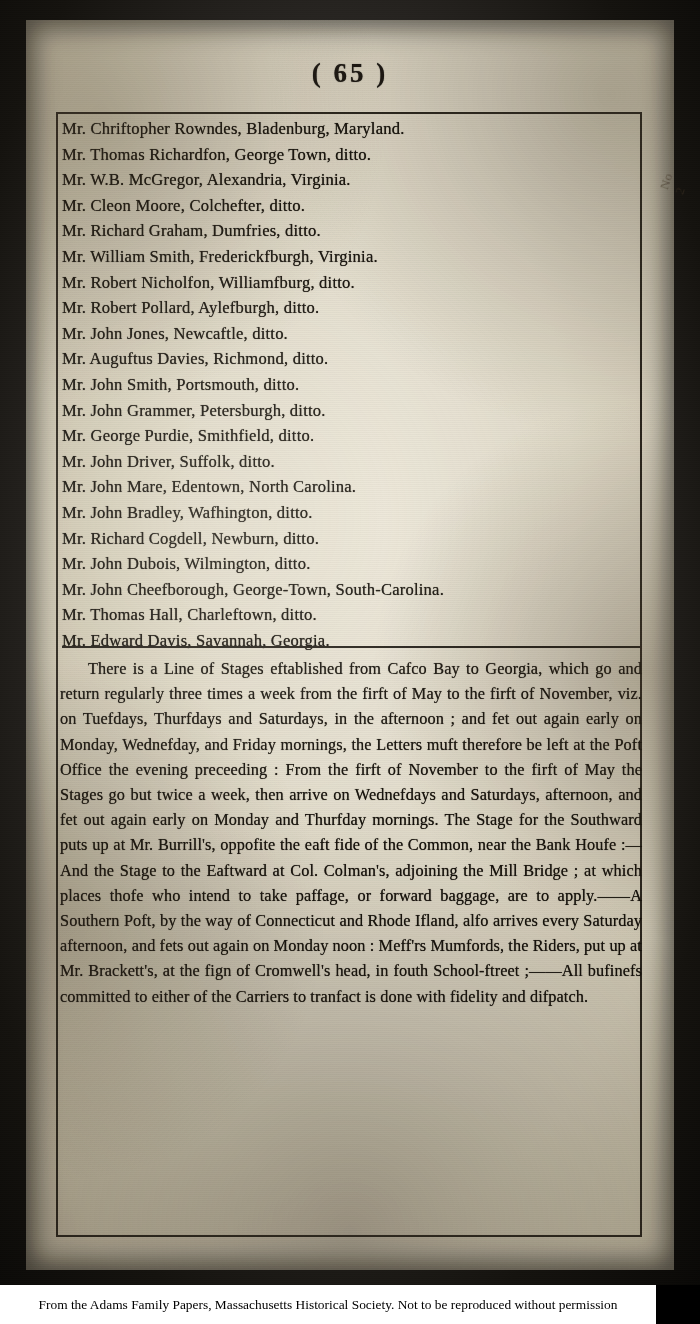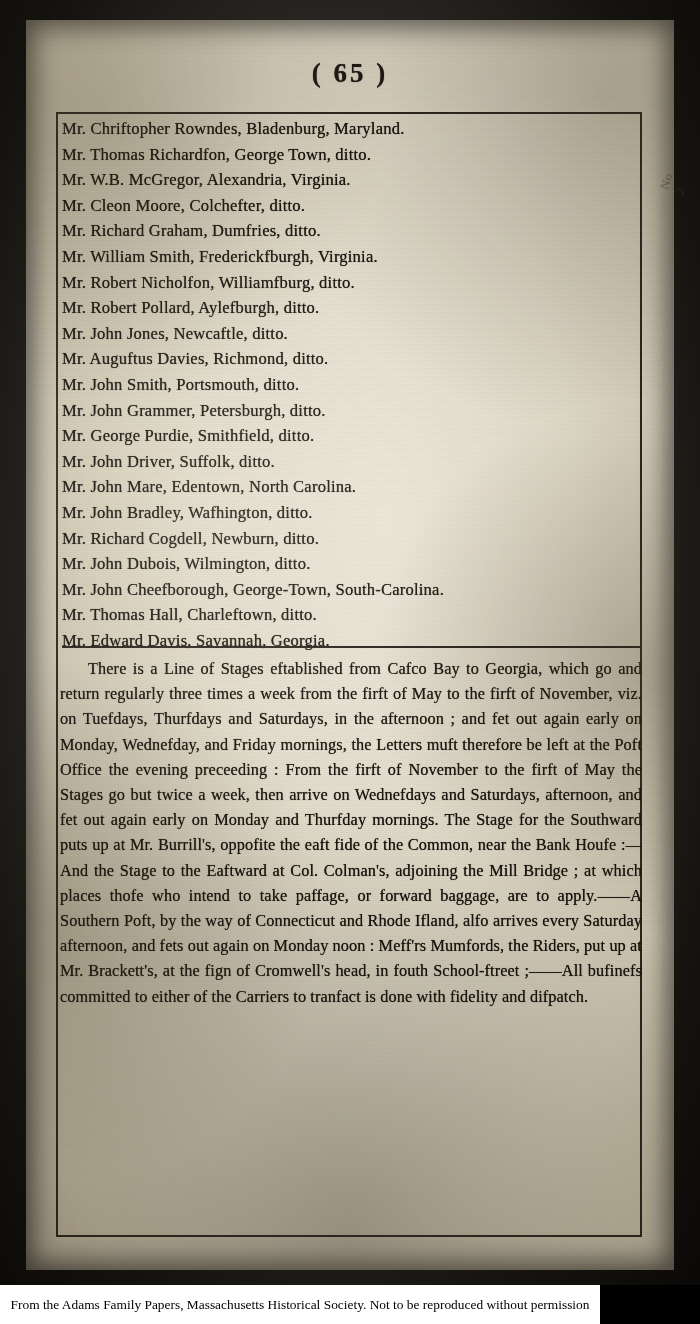--- a/index.html
+++ b/index.html
@@ -141,21 +141,21 @@
     color: rgba(60,50,36,0.55);
     transform: rotate(-72deg);
     font-family: "Liberation Serif", serif;
   }
 
   
   #caption-bar {
     position: absolute;
     left: 0;
     top: 1285px;
-    width: 600px;
+    width: 656px;
     height: 39px;
     background: #ffffff;
     color: #000000;
     font-family: "Liberation Serif", serif;
     font-size: 13.4px;
     display: flex;
     align-items: center;
     justify-content: center;
     text-align: center;
   }

